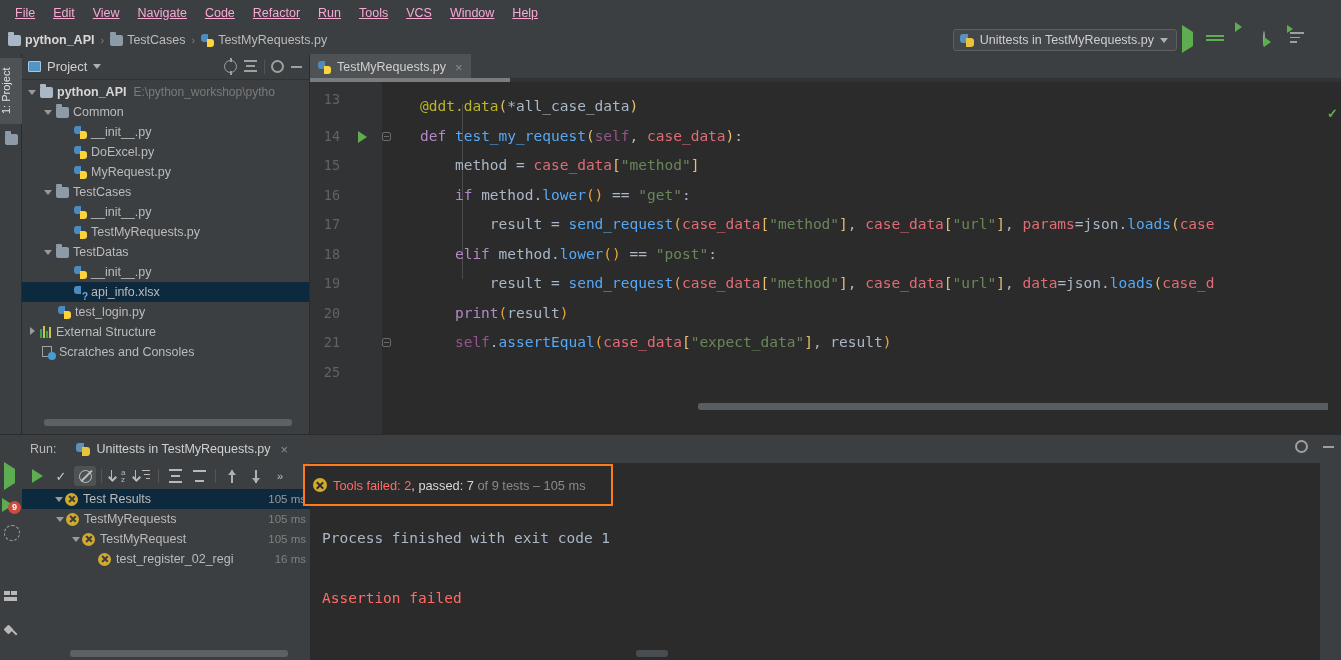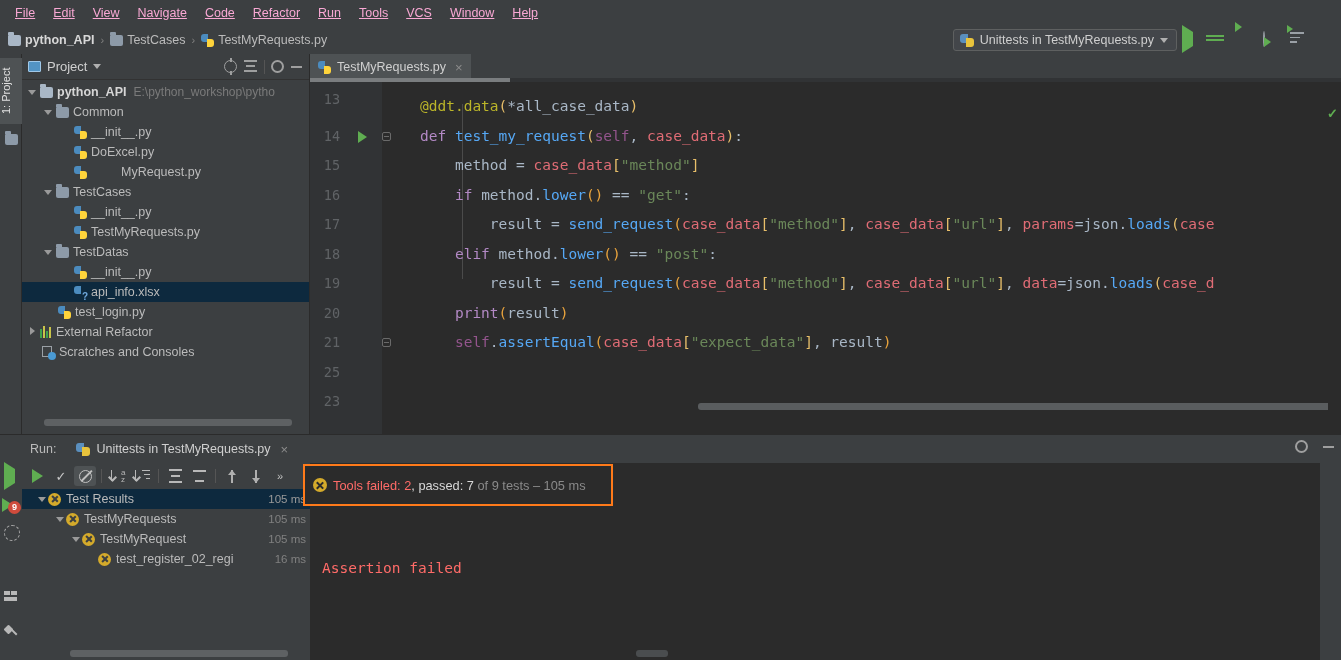--- a/index.html
+++ b/index.html
@@ -383,21 +383,21 @@
         <span class="tname">Common</span>
       </div>
       <div class="trow" style="padding-left:52px;">
         <span class="ic py-ic"></span>
         <span class="tname">__init__.py</span>
       </div>
       <div class="trow" style="padding-left:52px;">
         <span class="ic py-ic"></span>
         <span class="tname">DoExcel.py</span>
       </div>
-      <div class="trow" style="padding-left:52px;gap:30px;">
+      <div class="trow" style="padding-left:52px;">
         <span class="ic py-ic"></span>
         <span class="tname">MyRequest.py</span>
       </div>
 
       <div class="trow" style="padding-left:20px;">
         <span class="tw"><span class="tri-d"></span></span>
         <span class="ic folder-ic dark" style="margin-left:2px;"></span>
         <span class="tname">TestCases</span>
       </div>
       <div class="trow" style="padding-left:52px;">
@@ -427,21 +427,21 @@
         <span class="tname">test_login.py</span>
       </div>
       <div class="trow" style="padding-left:4px;">
         <span class="tw"><span class="tri-r"></span></span>
         <span class="lib-ic" style="margin-left:2px;">
             <i></i>
             <i></i>
             <i></i>
             <i></i>
           </span>
-        <span class="tname">External Refactor</span>
+        <span class="tname">External Structure</span>
       </div>
       <div class="trow" style="padding-left:20px;">
         <span class="scratch-ic"></span>
         <span class="tname">Scratches and Consoles</span>
       </div>
     </div>
     <div class="proj-hscroll"></div>
   </div>
 
   <div class="editor">
@@ -503,23 +503,20 @@
           <span class="ln">21</span>
           <span class="ctext">    <span class="kp">print</span><span class="brk2">(</span><span class="plain">result</span><span class="brk2">)</span></span>
         </div>
 
         <div class="cl">
           <span class="ln">25</span>
           <span class="foldm"></span>
           <span class="ctext">    <span class="self">self</span><span class="plain">.</span><span class="fn">assertEqual</span><span class="brk2">(</span><span class="var">case_data</span><span class="brk">[</span><span class="str">"expect_data"</span><span class="brk">]</span><span class="plain">, result</span><span class="brk2">)</span></span>
         </div>
 
-        <div class="cl">
-          <span class="ln">23</span>
-        </div>
 
 
       </div>
       <div class="bottomhscroll"></div>
       <div class="editor-rightbar">
         <span class="check-mark">✓</span>
       </div>
     </div>
   </div>
   <div class="topscroll">
@@ -602,21 +599,21 @@
         </span>
       <span class="tb">
           <span class="arrow-d"></span>
         </span>
       <span class="tb">
           <span class="chev2">»</span>
         </span>
     </div>
 
     <div class="ttree">
-      <div class="ttrow sel" style="padding-left:14px;">
+      <div class="ttrow sel" style="padding-left:31px;">
         <span class="tw"><span class="tri-d"></span></span>
         <span class="fail-ic"></span>
         <span class="ttname">Test Results</span>
         <span class="ttms">105 ms</span>
       </div>
       <div class="ttrow" style="padding-left:32px;">
         <span class="tw"><span class="tri-d"></span></span>
         <span class="fail-ic"></span>
         <span class="ttname">TestMyRequests</span>
         <span class="ttms">105 ms</span>
@@ -631,20 +628,21 @@
         <span class="fail-ic"></span>
         <span class="ttname">test_register_02_regi</span>
         <span class="ttms">16 ms</span>
       </div>
       <div class="run-hscroll"></div>
     </div>
 
     <div class="console">
       <div class="cline c-red">FAILED (failures=2)</div>
       <div class="cline c-gray"></div>
+      <div class="cline c-gray">Process finished with exit code 1</div>
       <div class="cline c-gray"></div>
       <div class="cline c-red">Assertion failed</div>
       <div class="con-hscroll"></div>
     </div>
 
   </div>
 
   <div class="status-hi">
     <span class="st-ic"></span>
     <span class="st-txt"><span class="st-fail">Tools failed: </span><span class="st-fail">2</span><span class="st-pass">, passed: </span><span class="st-pass">7</span><span class="st-dim"> of 9 tests – 105 ms</span></span>

